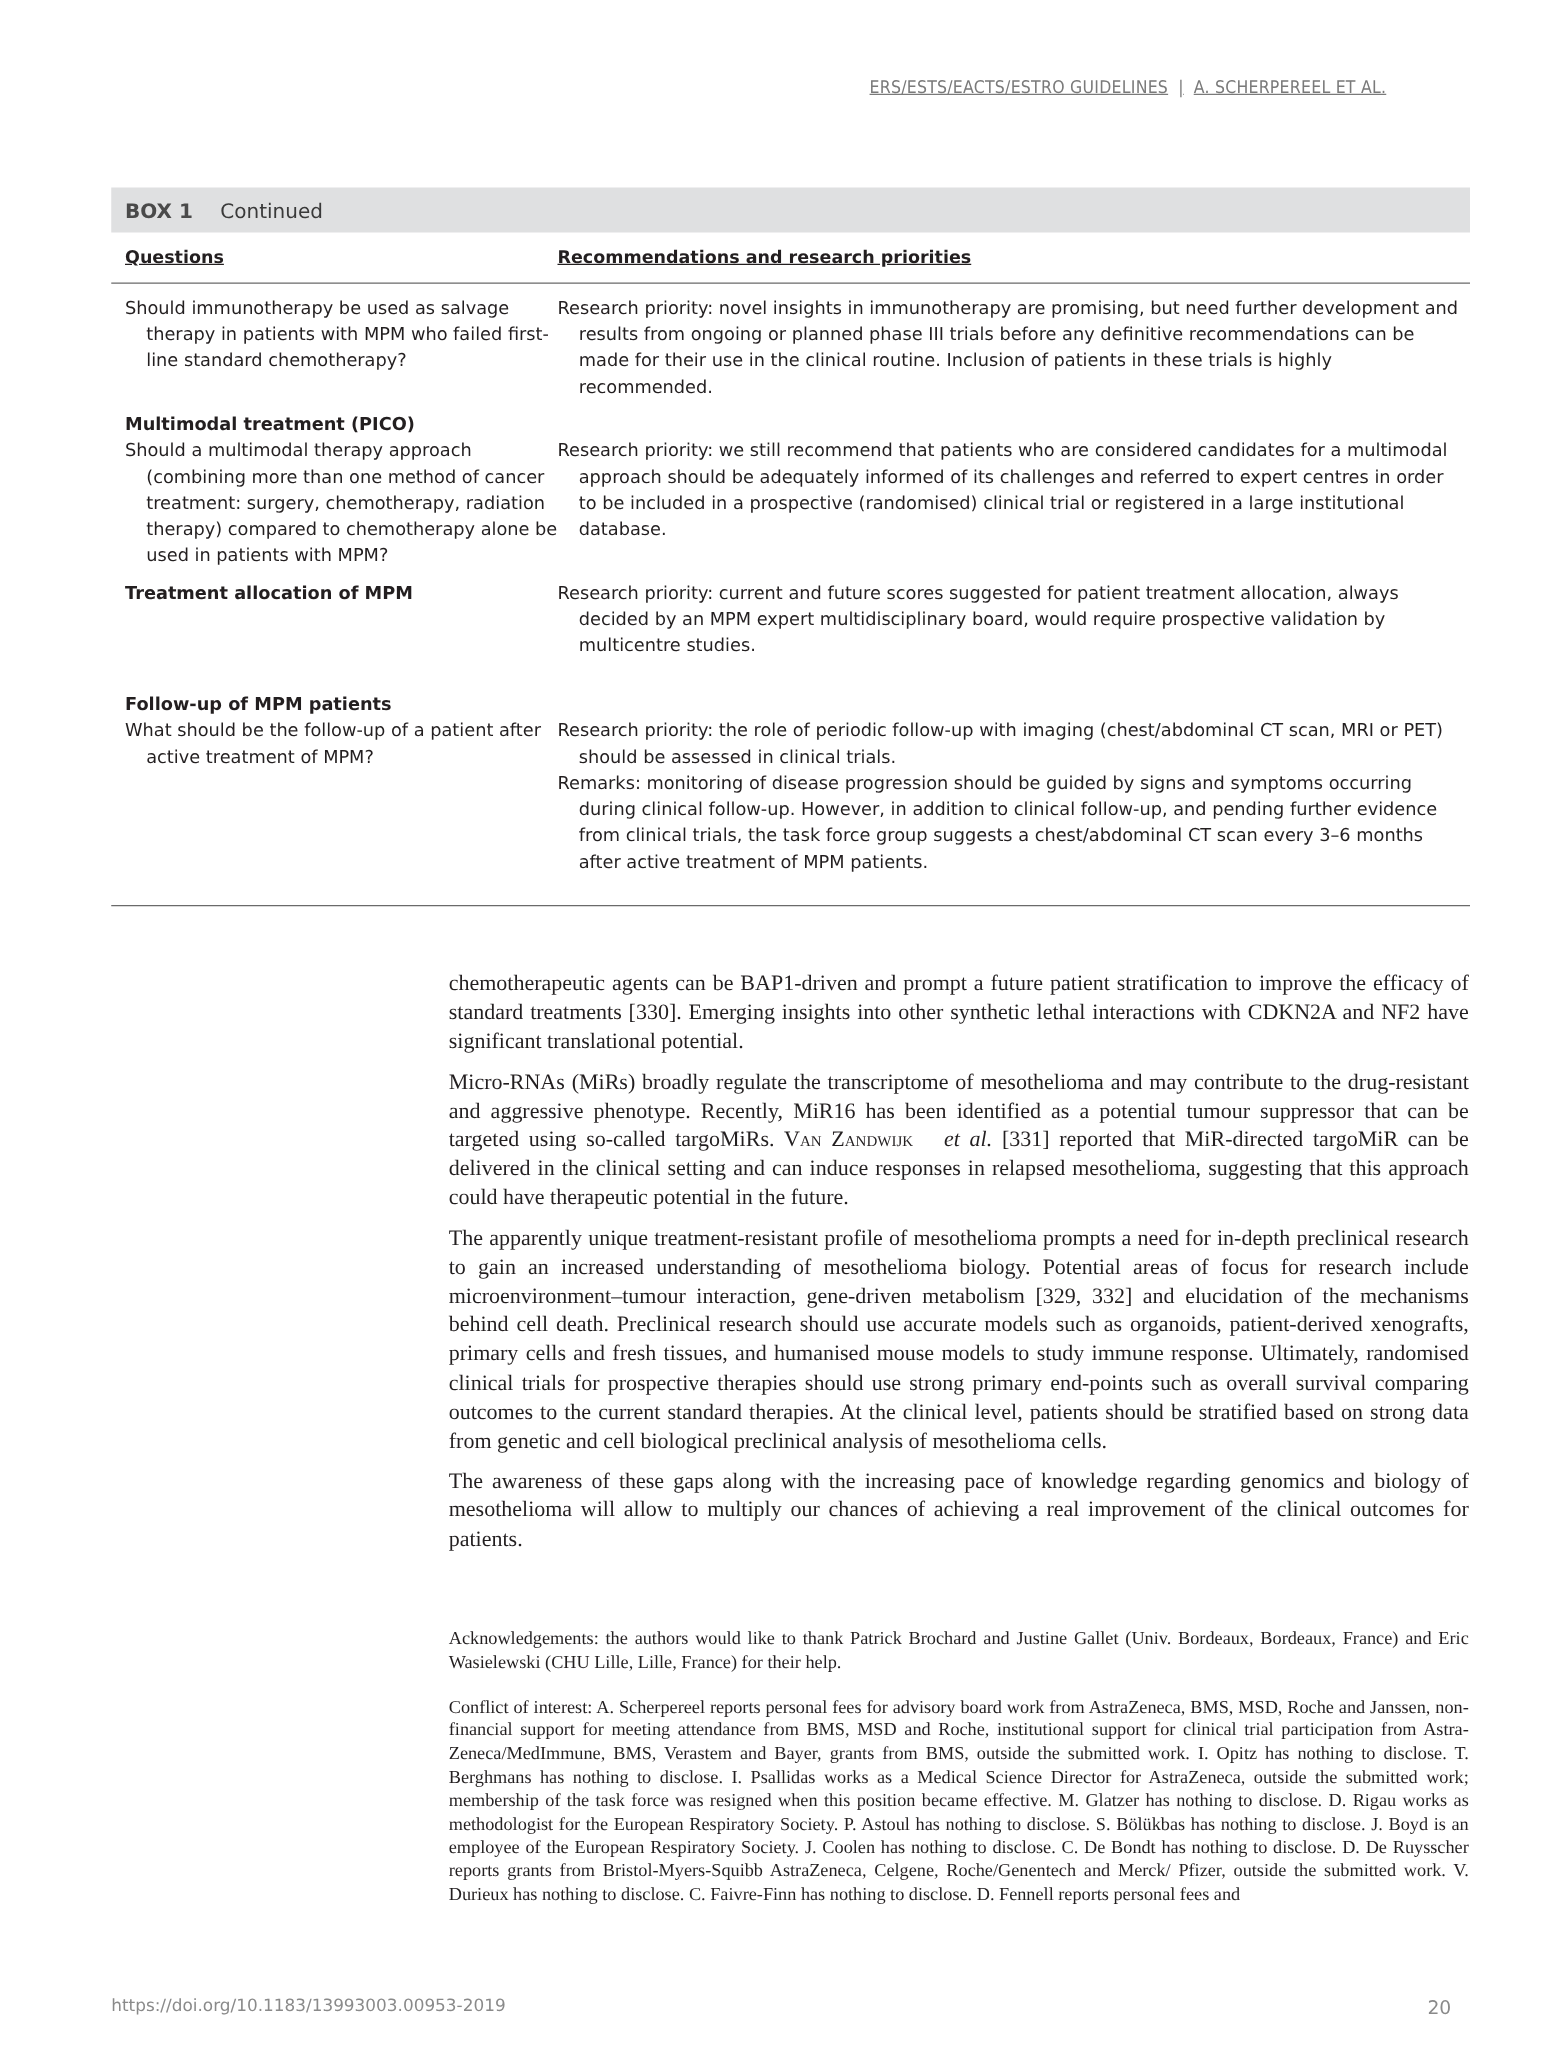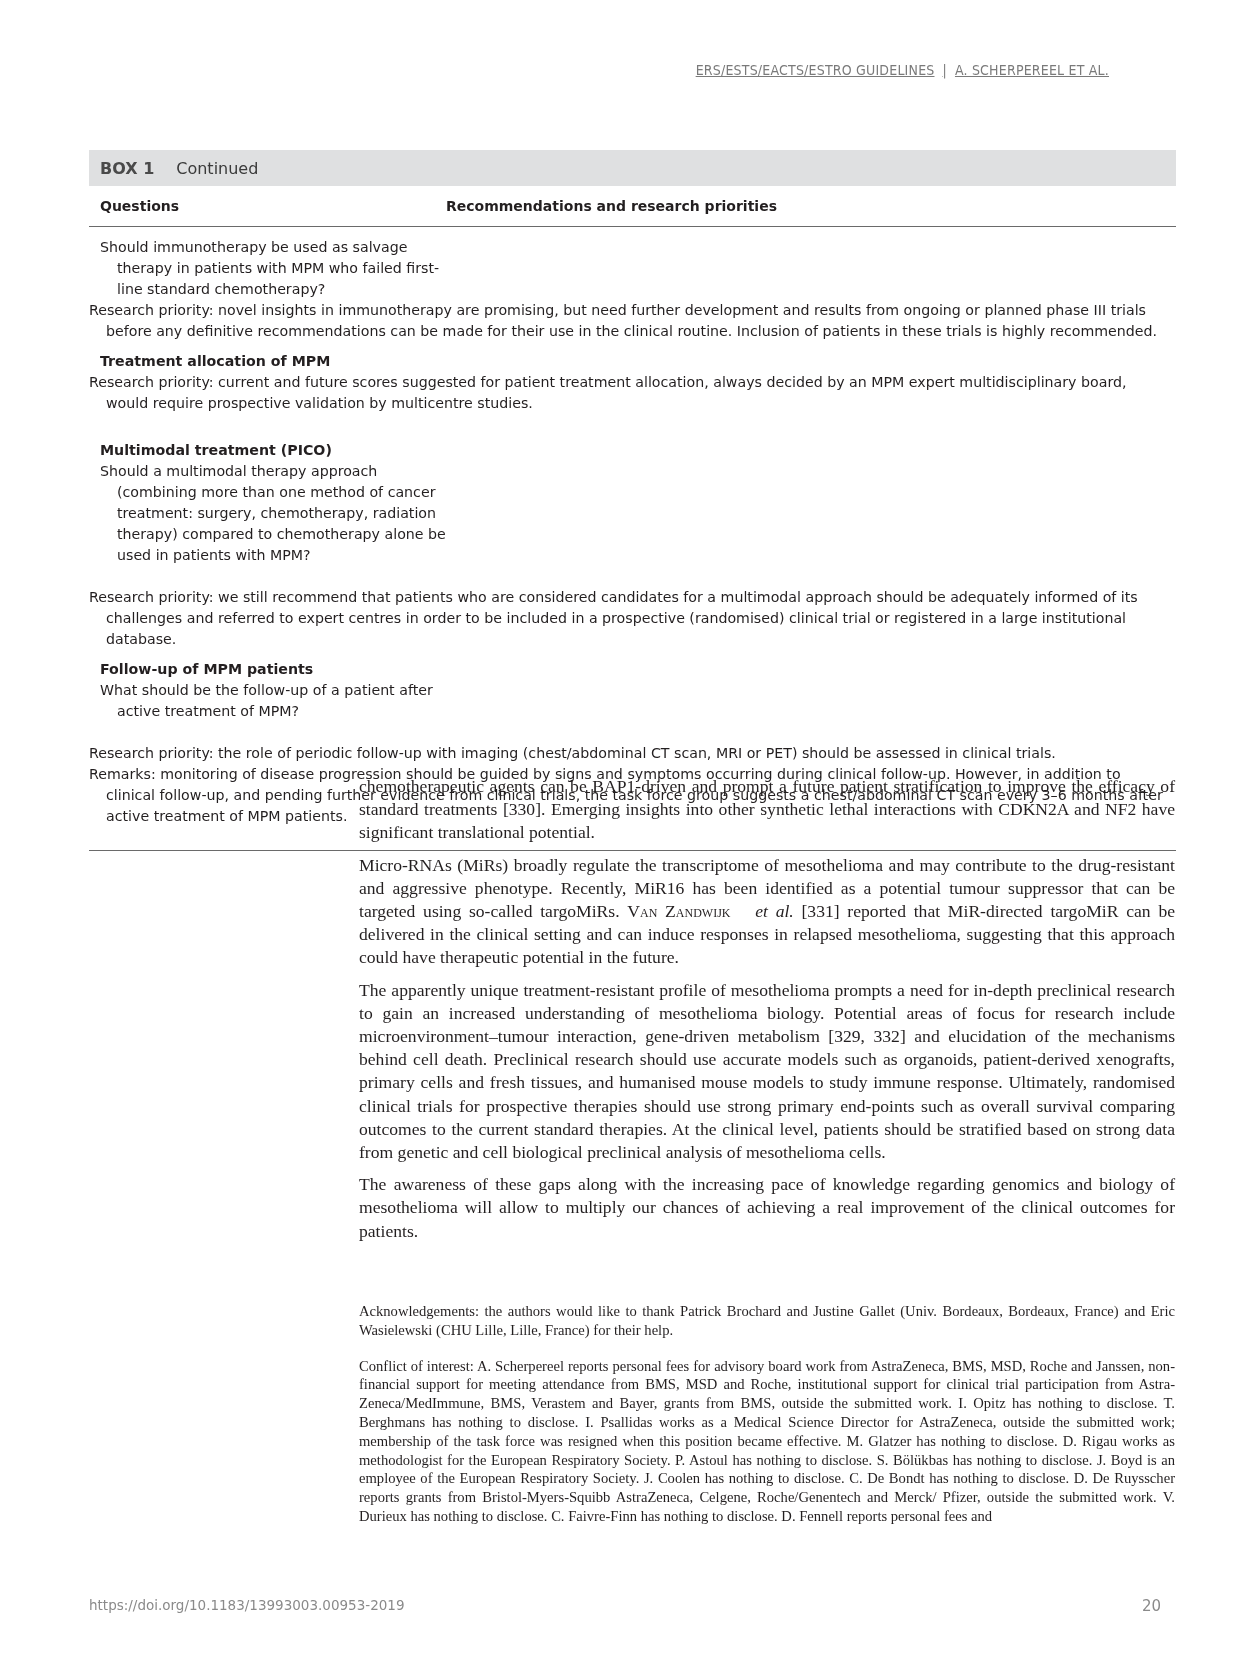--- a/index.html
+++ b/index.html
@@ -15,25 +15,26 @@
     font-family: "DejaVu Sans", sans-serif; font-size: 14.2px; line-height: 21px; color: #231f20;
   }
   .box-title {
     background: #dfe0e1; height: 36px; display: flex; align-items: center; padding-left: 11px;
     font-size: 16px; color: #3a3a3a;
   }
   .box-title .num { font-weight: bold; margin-right: 22px; color: #4a4a4a; }
   .box-head {
     display: flex; height: 40px; align-items: center; font-weight: bold; font-size: 14px;
     border-bottom: 1.5px solid #6a6a6a;
+    text-decoration: underline;
   }
   .col-q { width: 357px; padding-left: 11px; box-sizing: border-box; }
   .col-r { flex: 1; }
   .rows { padding-top: 10px; border-bottom: 1.5px solid #6a6a6a; padding-bottom: 10px; }
-  .row { display: flex; margin-bottom: 9px; flex-direction: column; }
+  .row { display: flex; margin-bottom: 9px; }
   .row:last-child { margin-bottom: 13px; }
   .hang { padding-left: 17px; text-indent: -17px; margin: 0; }
   .bold { font-weight: bold; }
   .col-r .hang { margin-right: 8px; }
   .spacer-line { height: 21px; }
   .body-text {
     position: absolute; left: 359px; top: 775px; width: 816px;
     font-family: "Liberation Serif", serif; font-size: 17.6px; line-height: 23.2px; color: #231f20;
     text-align: justify;
   }
@@ -75,37 +76,37 @@
 
     <div class="row">
       <div class="col-q">
         <p class="hang">Should immunotherapy be used as salvage therapy in patients with MPM who failed first-line standard chemotherapy?</p>
       </div>
       <div class="col-r">
         <p class="hang">Research priority: novel insights in immunotherapy are promising, but need further development and results from ongoing or planned phase III trials before any definitive recommendations can be made for their use in the clinical routine. Inclusion of patients in these trials is highly recommended.</p>
       </div>
     </div>
 
-    <div class="row" style="margin-bottom:26px">
-      <div class="col-q">
-        <p class="bold" style="margin:0">Treatment allocation of MPM</p>
-      </div>
-      <div class="col-r">
-        <p class="hang">Research priority: current and future scores suggested for patient treatment allocation, always decided by an MPM expert multidisciplinary board, would require prospective validation by multicentre studies.</p>
-      </div>
-    </div>
-
     <div class="row">
       <div class="col-q">
         <p class="bold" style="margin:0">Multimodal treatment (PICO)</p>
         <p class="hang">Should a multimodal therapy approach (combining more than one method of cancer treatment: surgery, chemotherapy, radiation therapy) compared to chemotherapy alone be used in patients with MPM?</p>
       </div>
       <div class="col-r">
         <div class="spacer-line"></div>
         <p class="hang">Research priority: we still recommend that patients who are considered candidates for a multimodal approach should be adequately informed of its challenges and referred to expert centres in order to be included in a prospective (randomised) clinical trial or registered in a large institutional database.</p>
+      </div>
+    </div>
+
+    <div class="row" style="margin-bottom:26px">
+      <div class="col-q">
+        <p class="bold" style="margin:0">Treatment allocation of MPM</p>
+      </div>
+      <div class="col-r">
+        <p class="hang">Research priority: current and future scores suggested for patient treatment allocation, always decided by an MPM expert multidisciplinary board, would require prospective validation by multicentre studies.</p>
       </div>
     </div>
 
     <div class="row">
       <div class="col-q">
         <p class="bold" style="margin:0">Follow-up of MPM patients</p>
         <p class="hang">What should be the follow-up of a patient after active treatment of MPM?</p>
       </div>
       <div class="col-r">
         <div class="spacer-line"></div>

